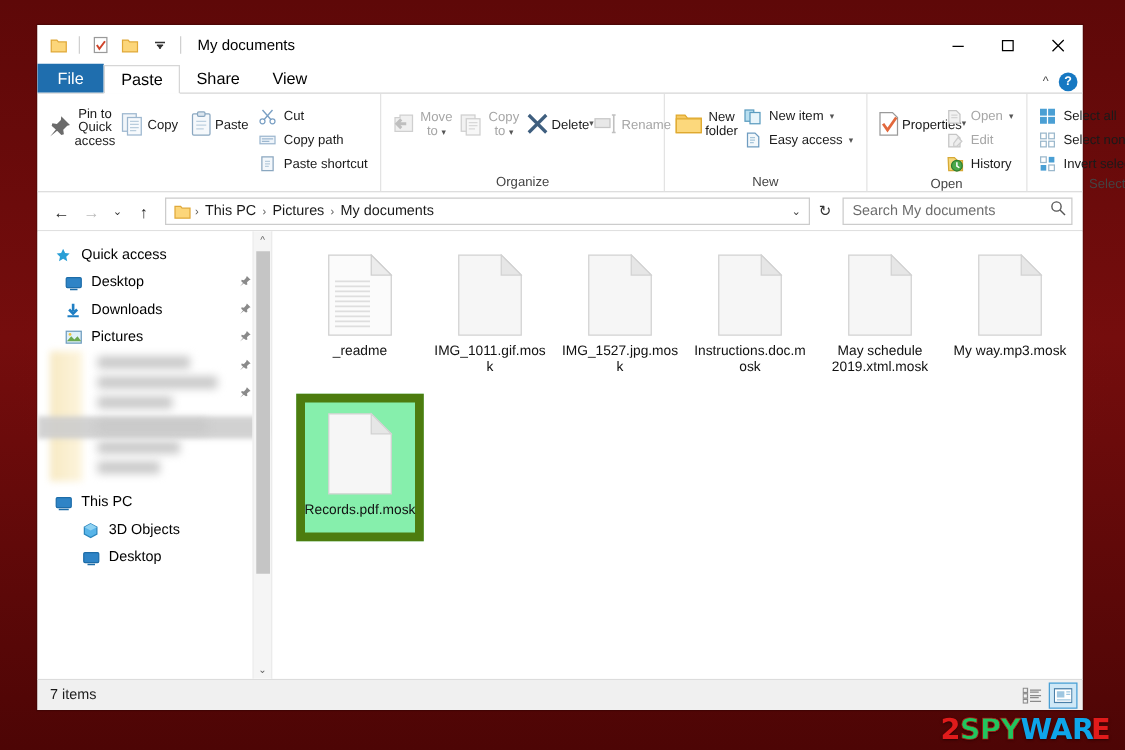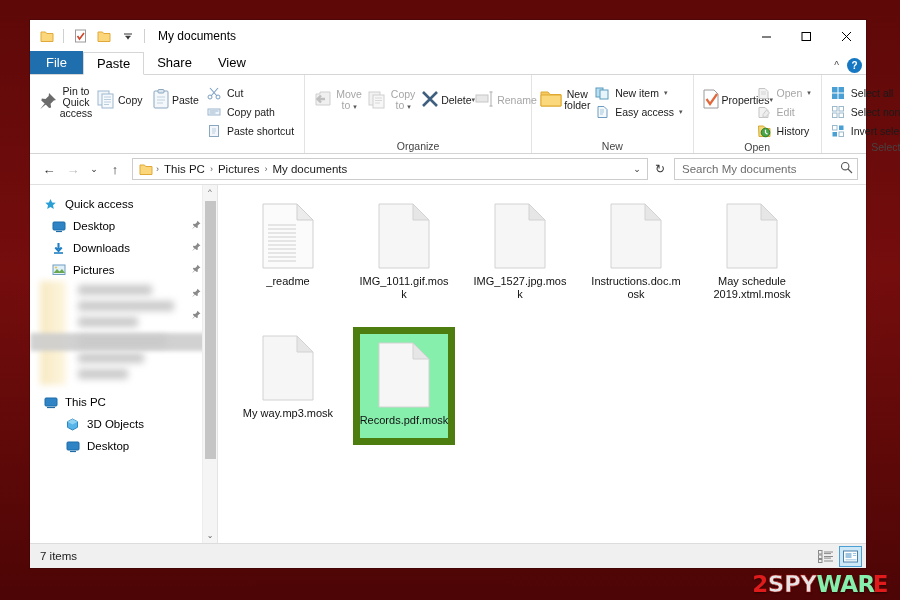--- a/index.html
+++ b/index.html
@@ -220,21 +220,21 @@
   .sb-thumb {
     position: absolute; left: 2px; width: 11px;
     top: 16px; height: 258px; background: #c5c5c5;
   }
 
   
   .filepane {
     flex: 1; background: #ffffff; position: relative;
     padding: 10px 6px 0 18px;
     display: flex; flex-wrap: wrap; align-content: flex-start;
-    gap: 12px;
+    gap: 0;
   }
   .fileitem {
     width: 102px; height: 118px;
     margin: 0 1px 2px 1px;
     display: flex; flex-direction: column; align-items: center;
     padding-top: 8px;
   }
   .fileitem.selected {
     border: 7px solid #4d7c0f; background: #86efac;
   }
@@ -264,22 +264,22 @@
   
   .watermark {
     position: absolute; right: 12px; bottom: 4px;
     font-size: 23px; font-weight: bold; letter-spacing: -0.5px;
     font-family: "DejaVu Sans", sans-serif;
     line-height: 1;
     display: flex; align-items: center;
     text-shadow: 0 1px 2px rgba(0,0,0,.5);
   }
   .wm-2 { color: #e01b1b; }
-  .wm-spy { color: #e5e5e5; -webkit-text-stroke: 0.6px #b01010; }
-  .wm-war { color: #86efac; }
+  .wm-spy { color: #22c55e; -webkit-text-stroke: 0.6px #b01010; }
+  .wm-war { color: #0ea5e9; }
   .wm-e { color: #e01b1b; margin-left: -2px; }
 </style>
 </head>
 <body>
 
 <div id="window">
 
   <div class="titlebar">
     <div class="qat">
       <div class="qat-btn">

